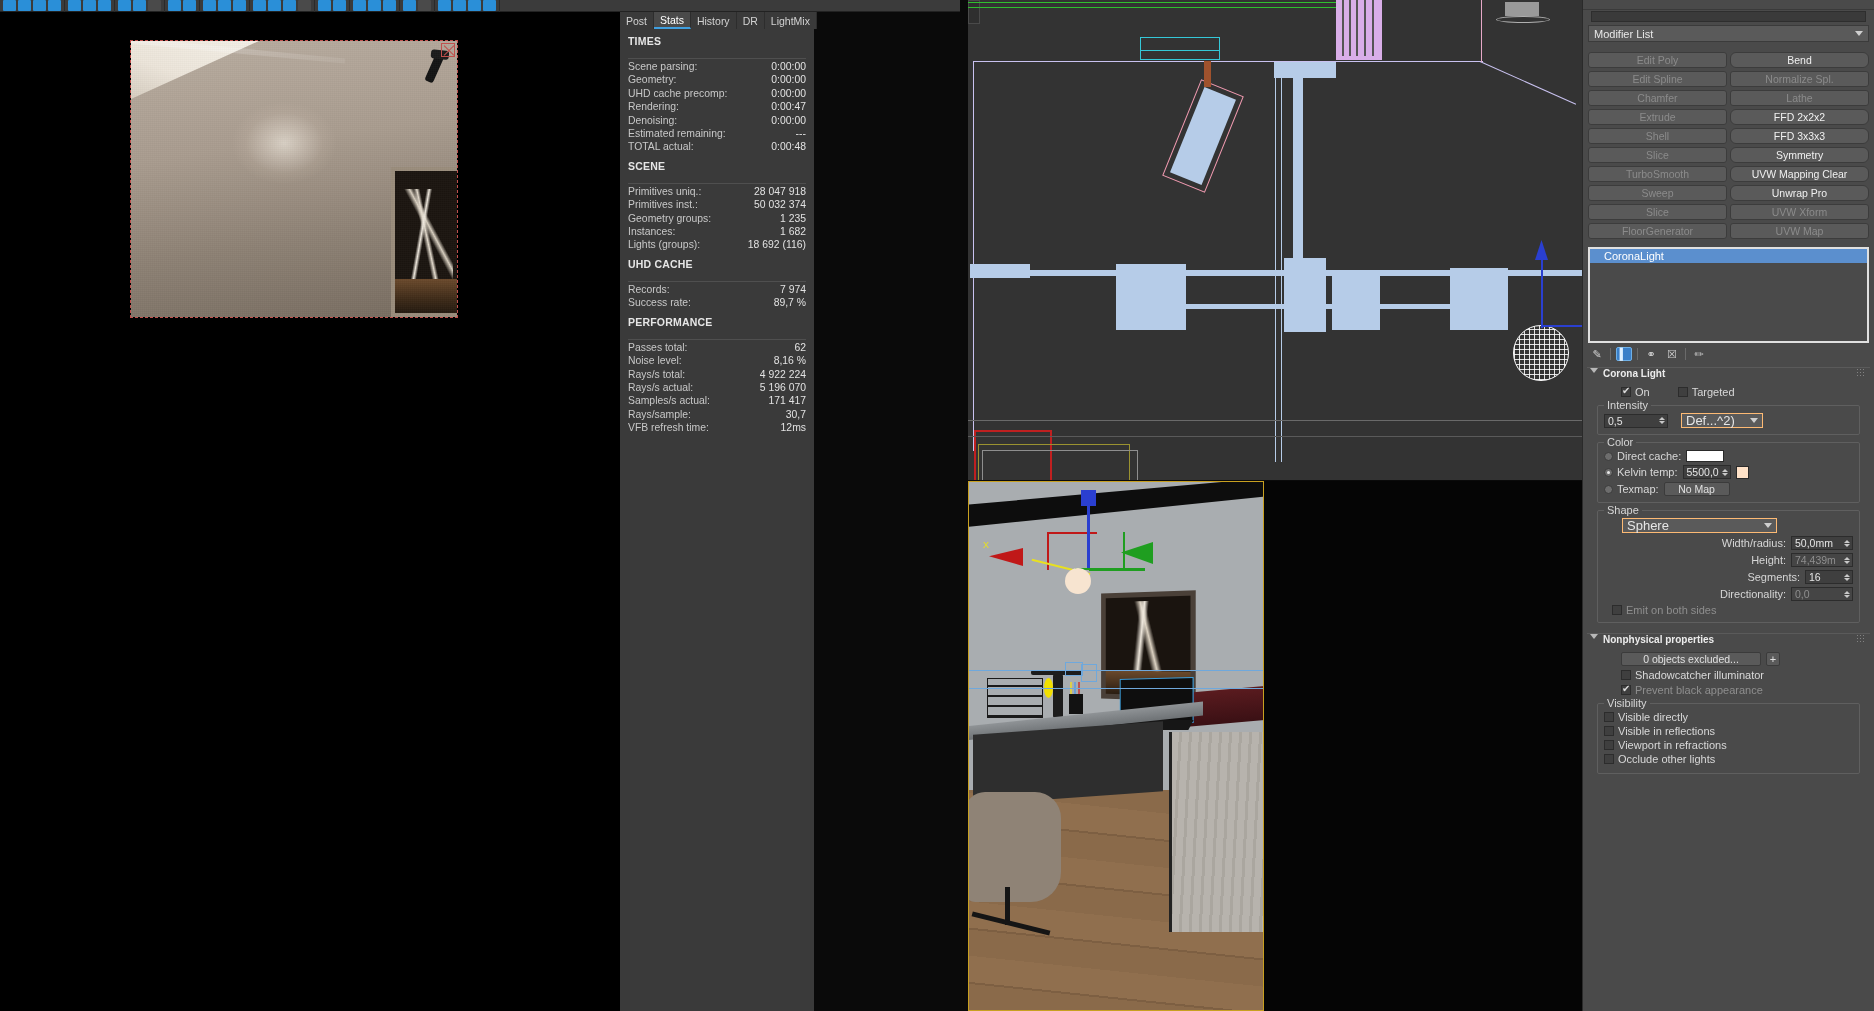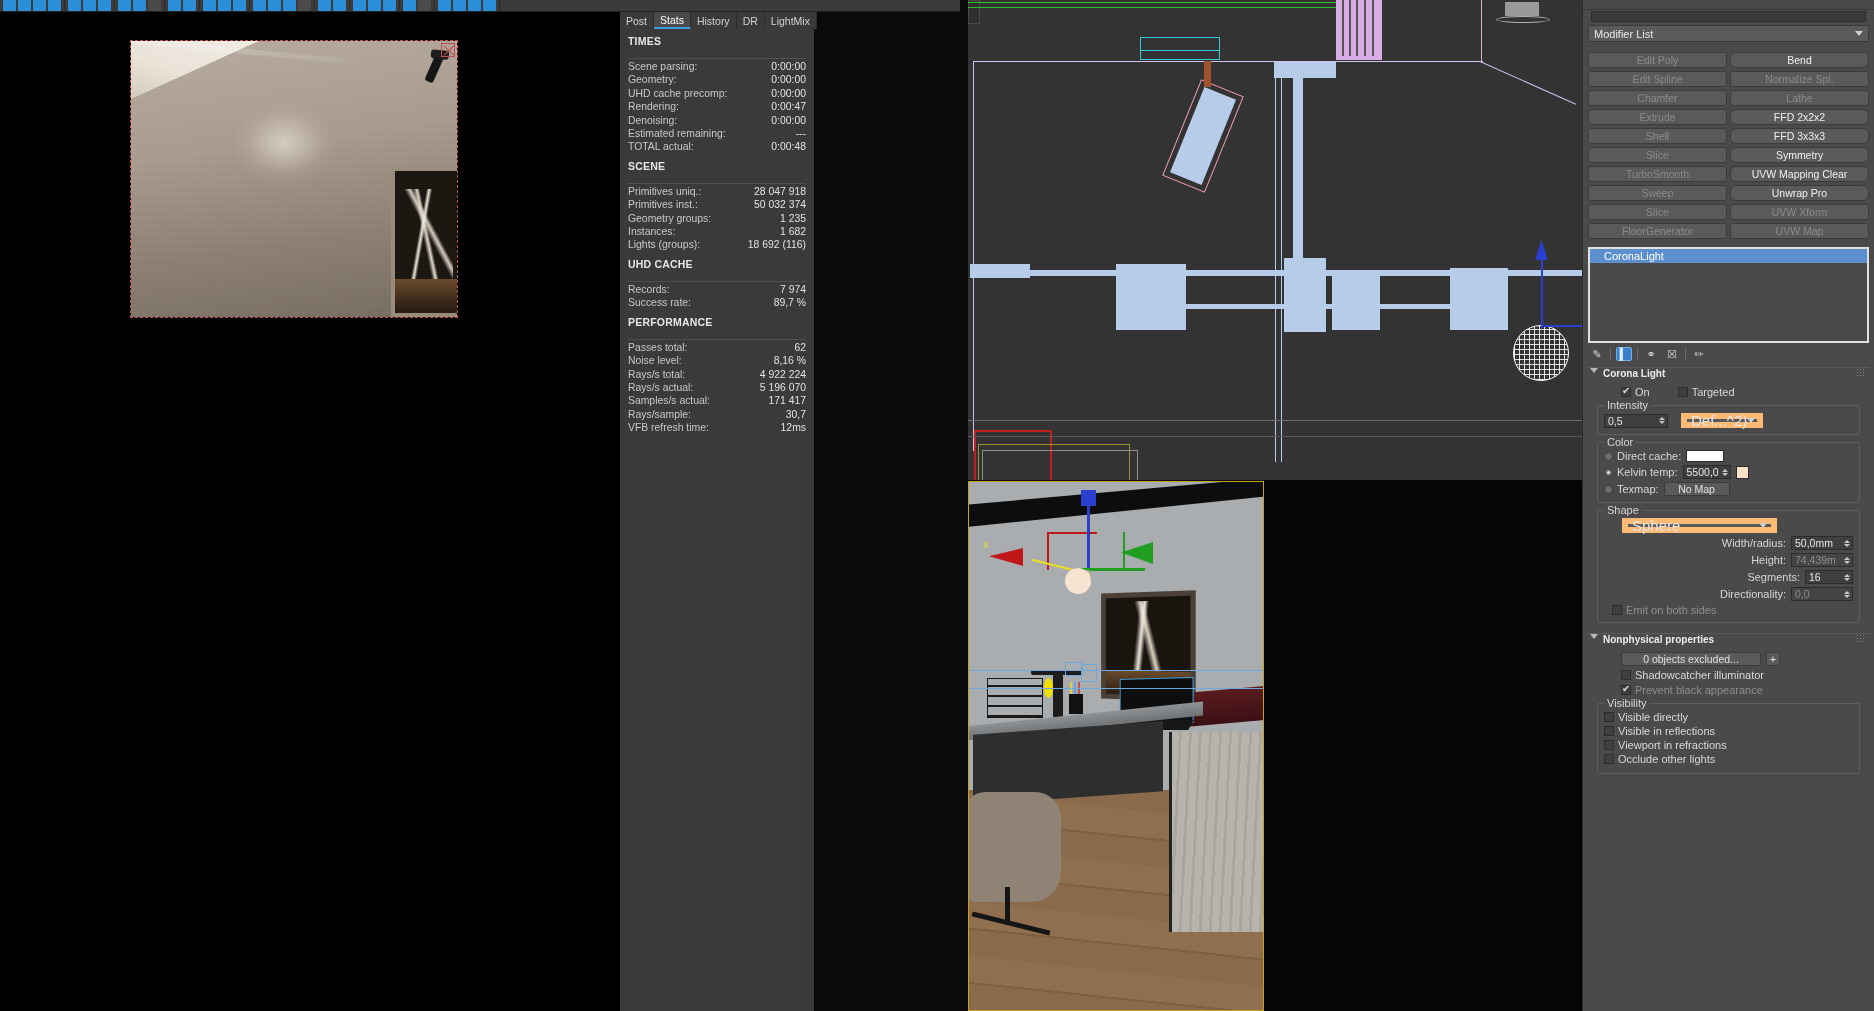--- a/index.html
+++ b/index.html
@@ -299,21 +299,21 @@
     height: 14px; min-width: 44px; padding-left: 3px; font-size: 10.5px; color: #e4e4e4;
     justify-content: space-between;
   }
   .spin.dim { color: #8e8e8e; background: #454545; }
   .spin .ar { display:flex; flex-direction:column; gap:1px; padding-right:2px; }
   .spin .ar i { width:0;height:0;border-left:3px solid transparent;border-right:3px solid transparent; }
   .spin .ar i.u { border-bottom:3px solid #c8c8c8; }
   .spin .ar i.d { border-top:3px solid #c8c8c8; }
   .ddl {
     display:flex; align-items:center; justify-content:space-between; height:15px;
-    background:#5a5a5a; border:6px solid #fdba74; padding:0 4px; font-size:15px; color:#e6e6e6;
+    background:#5a5a5a; border:1px solid #fdba74; padding:0 4px; font-size:13px; color:#e6e6e6;
   }
   .swatch-w { width: 38px; height: 12px; background: #ffffff; border: 1px solid #2a2a2a; }
   .swatch-k { width: 13px; height: 13px; background: #ffe2c8; border: 1px solid #2a2a2a; }
   .btnflat {
     height: 14px; background: #5a5a5a; border: 1px solid #3b3b3b; border-radius:2px;
     display:flex; align-items:center; justify-content:center; font-size:10.5px; color:#e0e0e0; cursor:pointer;
   }
   .plusbtn { width: 14px; height: 14px; background:#5a5a5a; border:1px solid #3b3b3b; border-radius:2px;
     display:flex;align-items:center;justify-content:center;font-size:11px;color:#e0e0e0; cursor:pointer;}
 </style>

